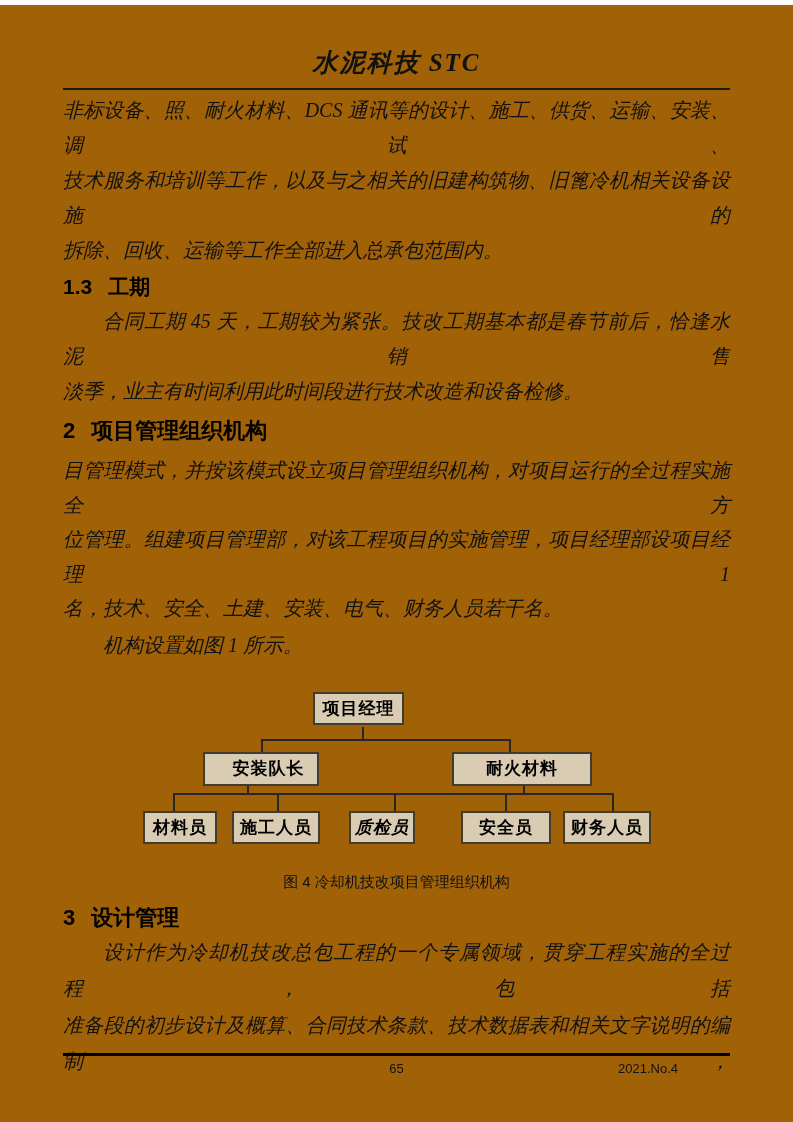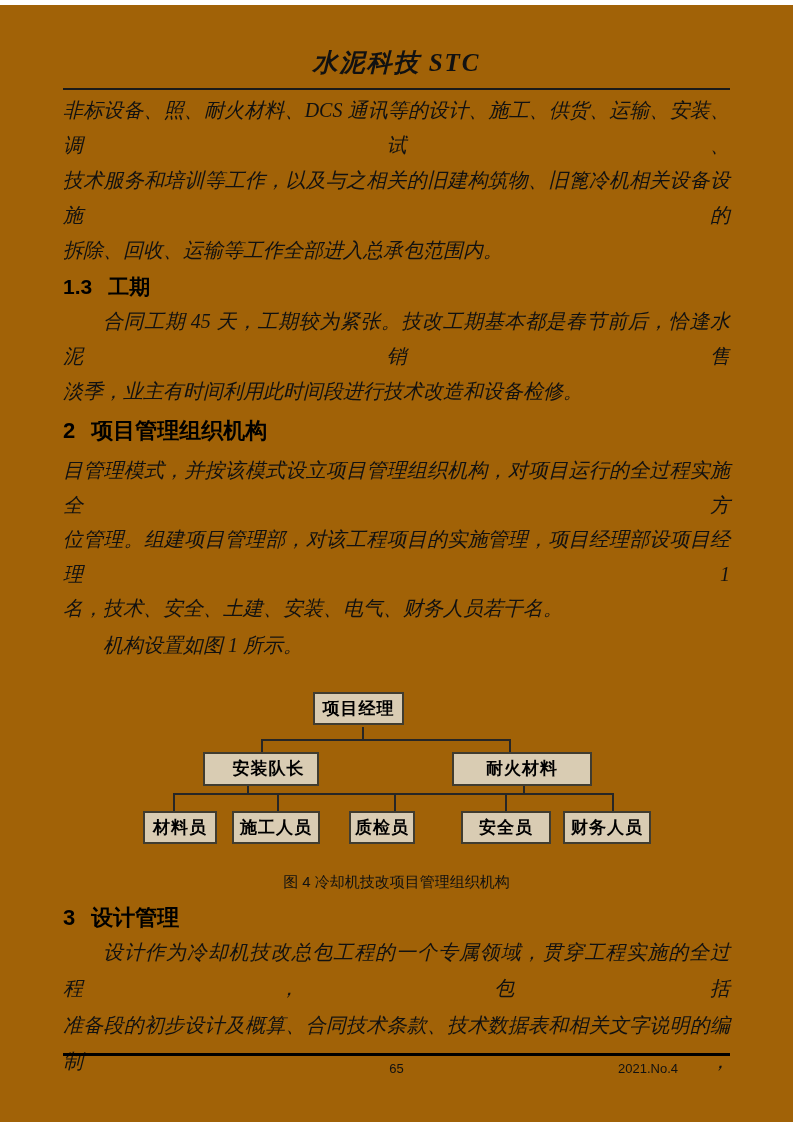--- a/index.html
+++ b/index.html
@@ -119,21 +119,21 @@
       <div class="cline" style="left:460px;top:94px;width:2px;height:8px;"></div>
       <div class="cline" style="left:110px;top:101px;width:441px;height:2px;"></div>
       <div class="cline" style="left:110px;top:101px;width:2px;height:18px;"></div>
       <div class="cline" style="left:214px;top:101px;width:2px;height:18px;"></div>
       <div class="cline" style="left:331px;top:101px;width:2px;height:18px;"></div>
       <div class="cline" style="left:442px;top:101px;width:2px;height:18px;"></div>
       <div class="cline" style="left:549px;top:101px;width:2px;height:18px;"></div>
 
       <div class="obox" style="left:80px;top:119px;width:74px;height:33px;">材料员</div>
       <div class="obox" style="left:169px;top:119px;width:88px;height:33px;">施工人员</div>
-      <div class="obox" style="left:286px;top:119px;width:66px;height:33px;">质检员</div>
+      <div class="obox" style="left:286px;top:119px;width:66px;height:33px;font-style:italic;">质检员</div>
       <div class="obox" style="left:398px;top:119px;width:90px;height:33px;">安全员</div>
       <div class="obox" style="left:500px;top:119px;width:88px;height:33px;">财务人员</div>
     </div>
 
     <div class="caption">图 4  冷却机技改项目管理组织机构</div>
 
     <div class="heading h3">
       <span>3</span>
       <span>设计管理</span>
     </div>

